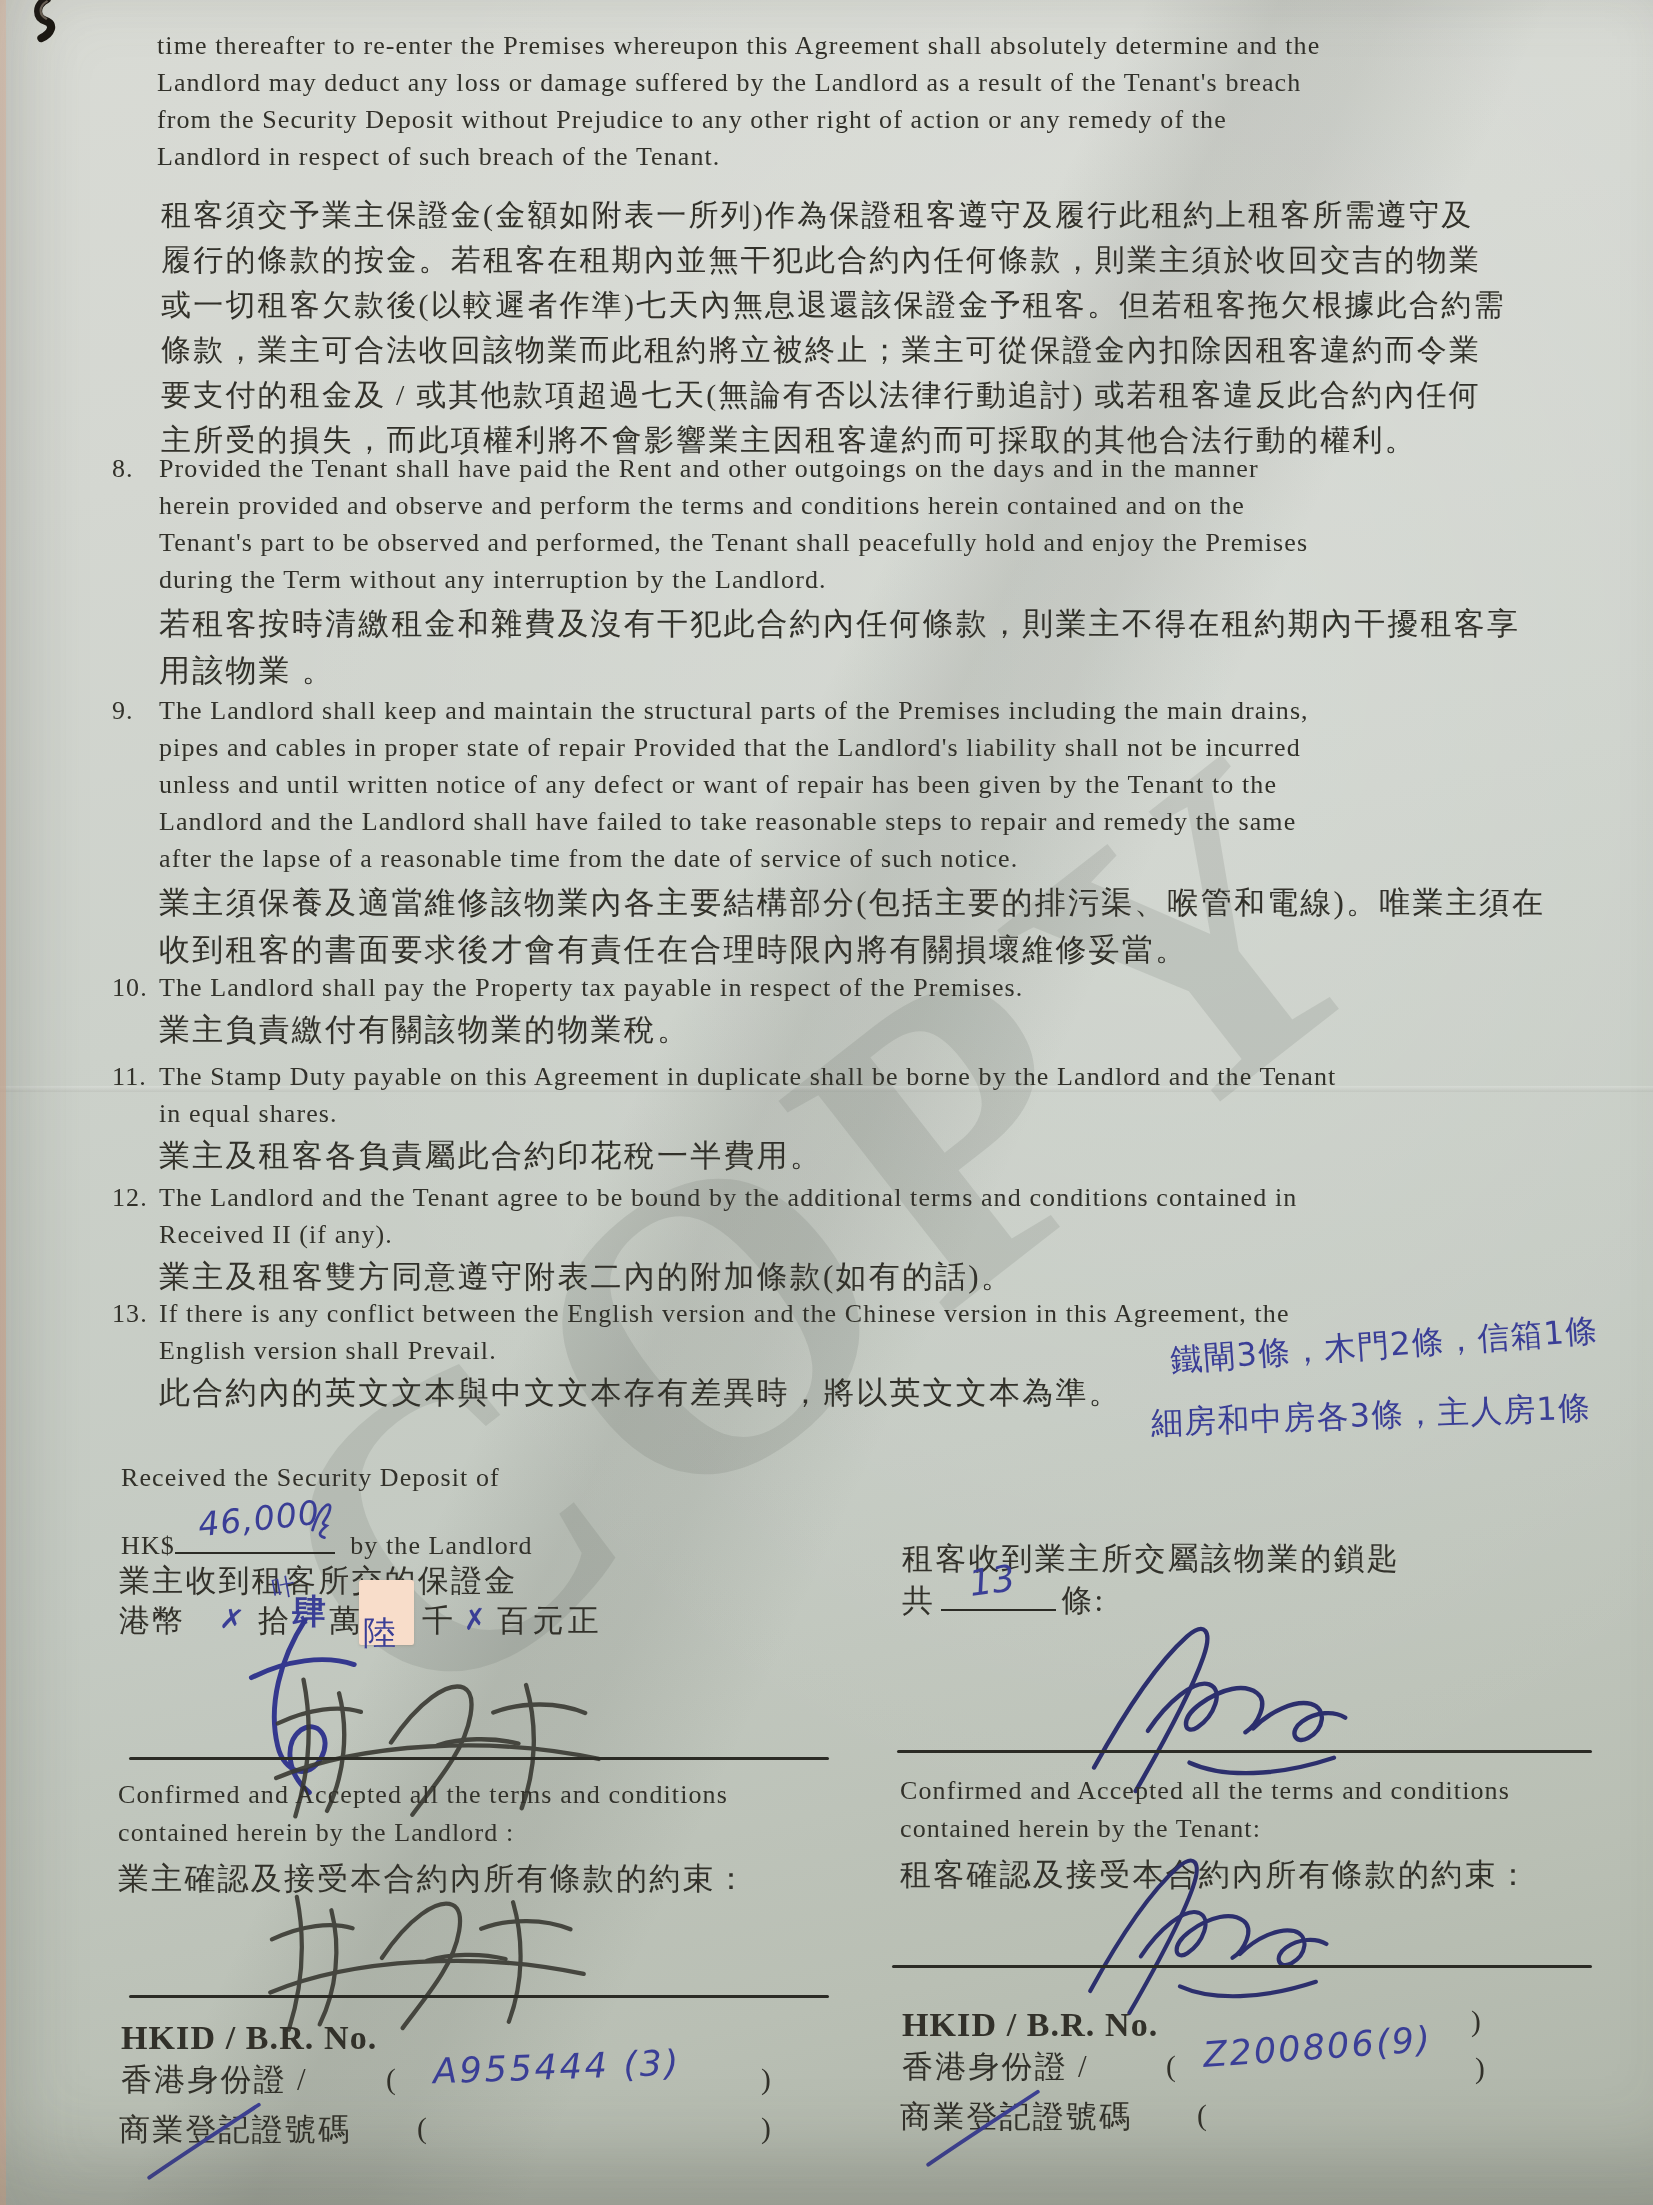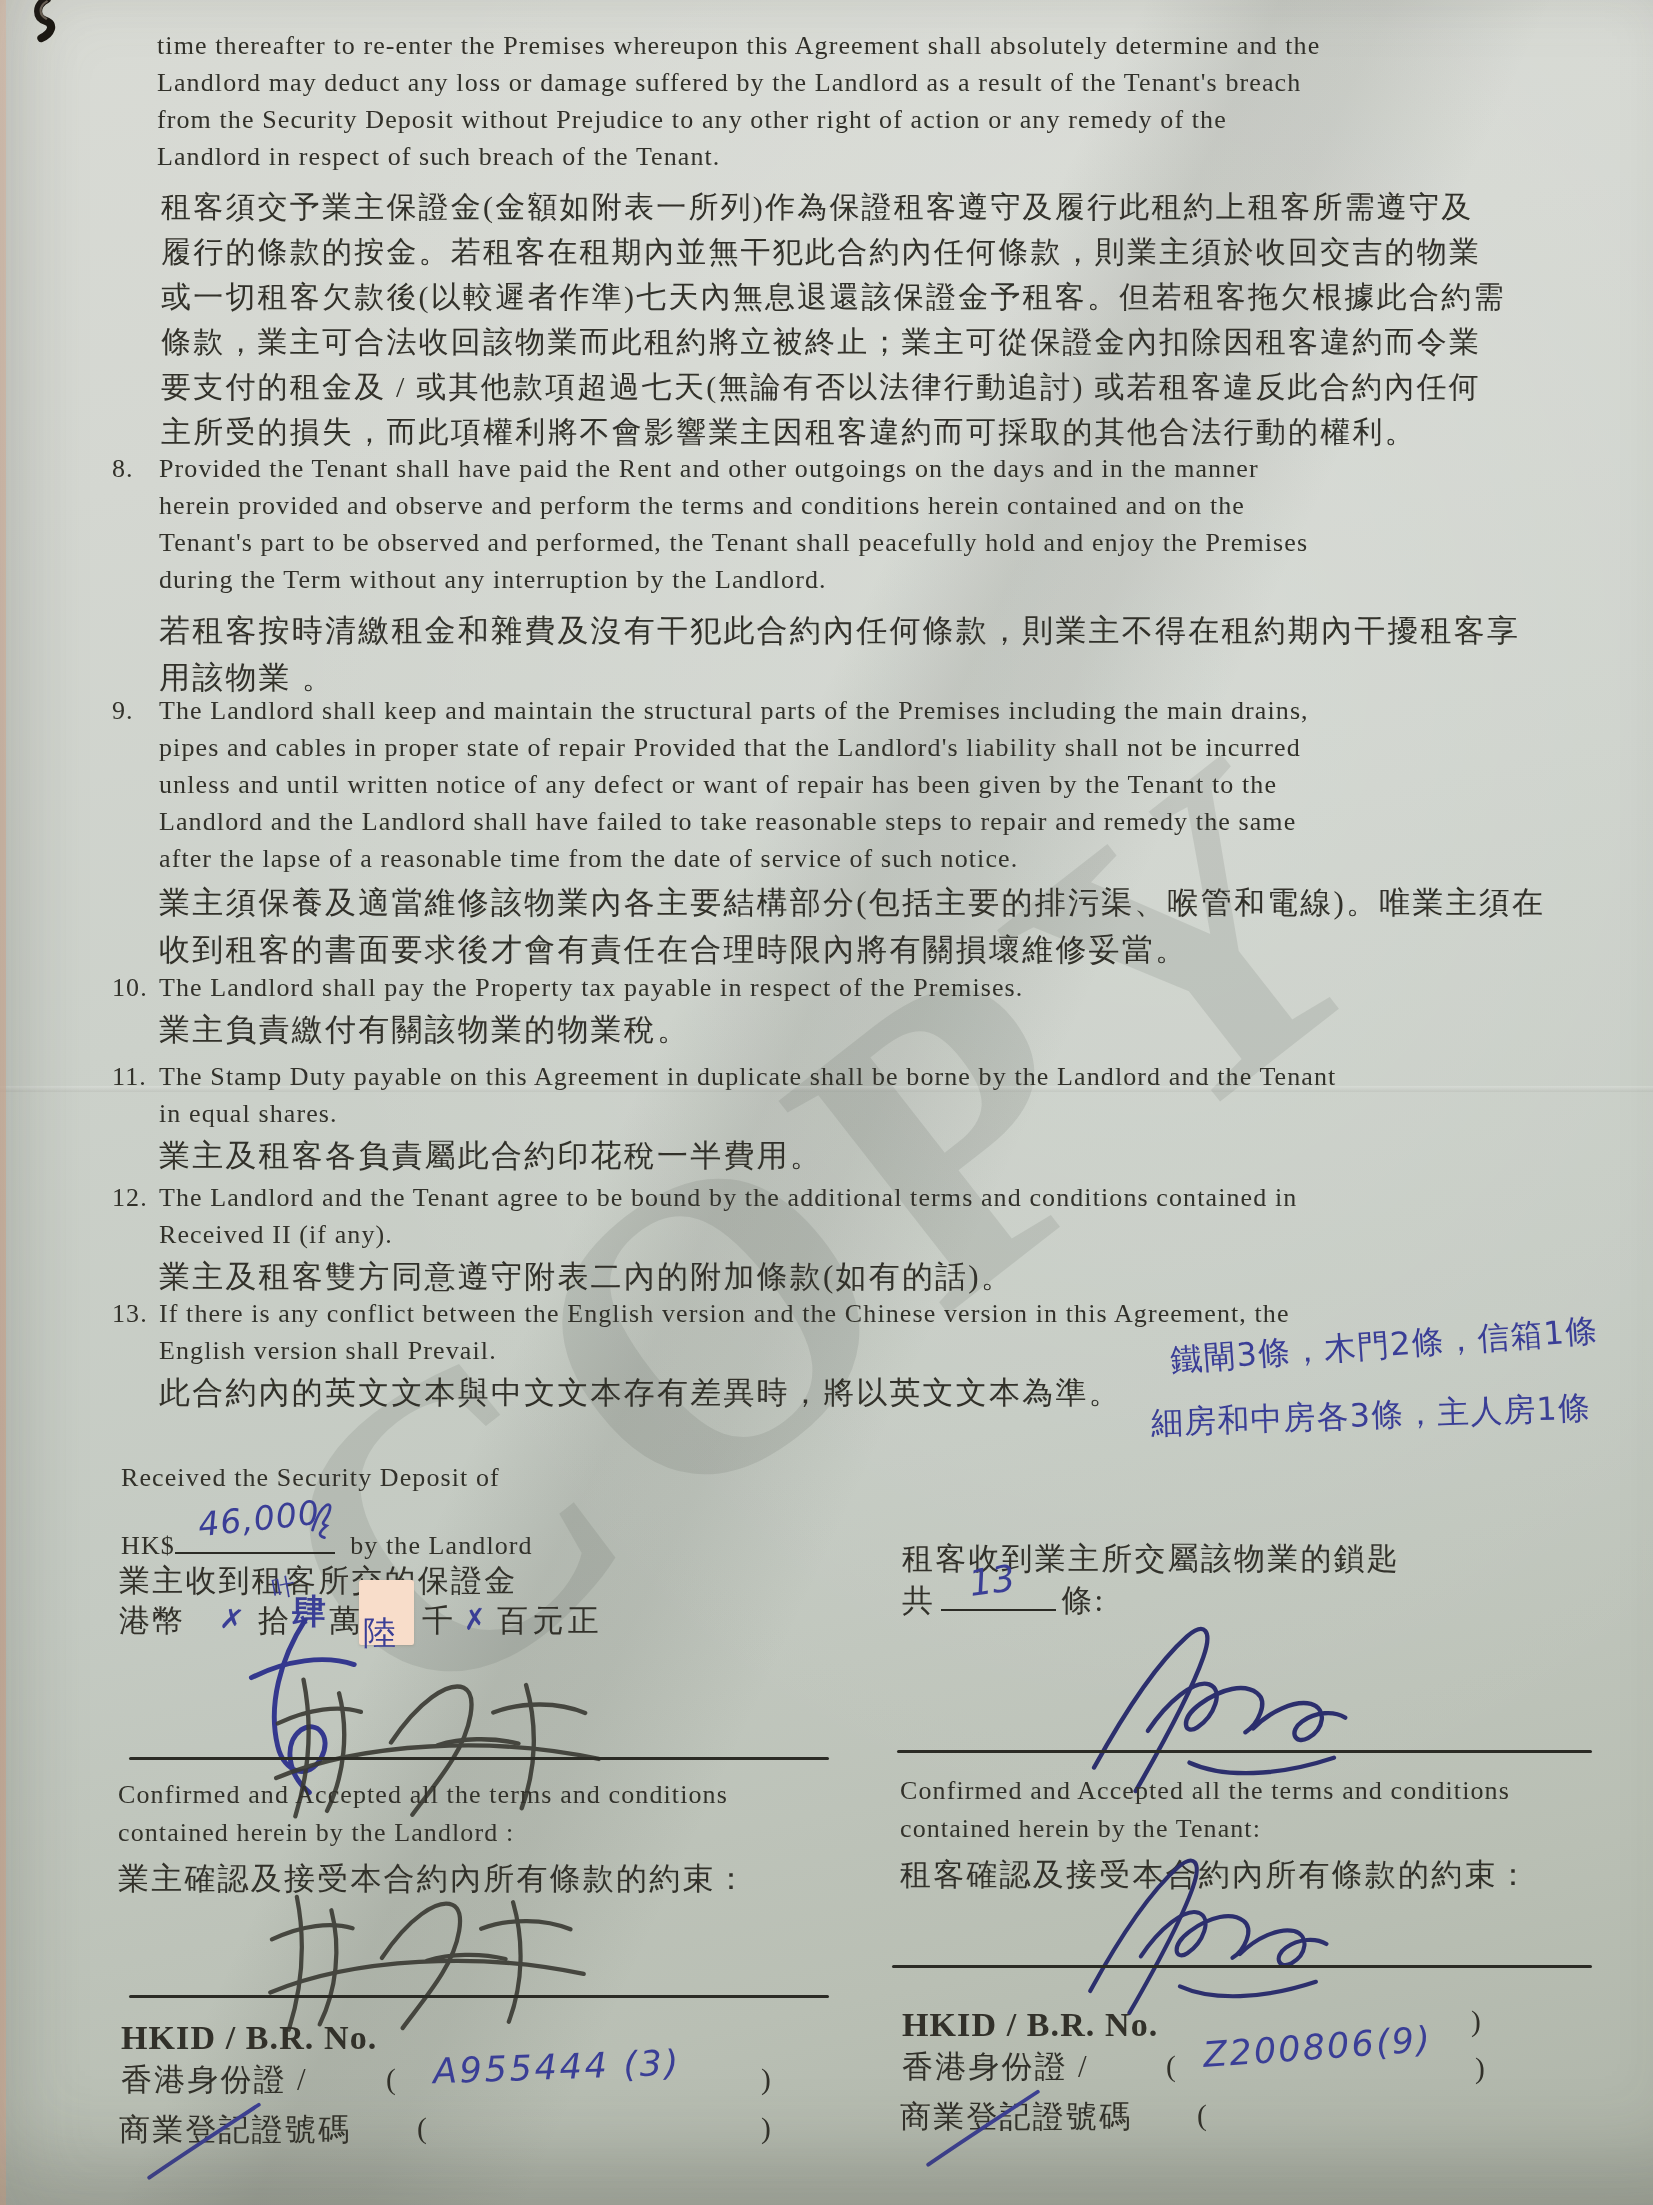--- a/index.html
+++ b/index.html
@@ -87,39 +87,39 @@
     <path d="M34 8 C18 18 20 34 33 40" fill="none" stroke="#6c6257" stroke-width="4" stroke-linecap="round"></path>
   </svg>
 
   <div class="abs en" style="left:157px;top:27px;width:1455px">
       <div>time thereafter to re-enter the Premises whereupon this Agreement shall absolutely determine and the</div>
       <div>Landlord may deduct any loss or damage suffered by the Landlord as a result of the Tenant's breach</div>
       <div>from the Security Deposit without Prejudice to any other right of action or any remedy of the</div>
       <div>Landlord in respect of such breach of the Tenant.</div>
     </div>
 
-  <div class="abs zhpara" style="left:161px;top:184px;width:1455px">
+  <div class="abs zhpara" style="left:161px;top:192px;width:1455px">
       <div>租客須交予業主保證金(金額如附表一所列)作為保證租客遵守及履行此租約上租客所需遵守及</div>
       <div>履行的條款的按金。若租客在租期內並無干犯此合約內任何條款，則業主須於收回交吉的物業</div>
       <div>或一切租客欠款後(以較遲者作準)七天內無息退還該保證金予租客。但若租客拖欠根據此合約需</div>
       <div>條款，業主可合法收回該物業而此租約將立被終止；業主可從保證金內扣除因租客違約而令業</div>
       <div>要支付的租金及 / 或其他款項超過七天(無論有否以法律行動追討) 或若租客違反此合約內任何</div>
       <div>主所受的損失，而此項權利將不會影響業主因租客違約而可採取的其他合法行動的權利。</div>
     </div>
 
   <div class="clause" style="top:450px">
     <span class="cnum en">8.</span>
     <div class="cbody">
       <div class="en">
           <div>Provided the Tenant shall have paid the Rent and other outgoings on the days and in the manner</div>
           <div>herein provided and observe and perform the terms and conditions herein contained and on the</div>
           <div>Tenant's part to be observed and performed, the Tenant shall peacefully hold and enjoy the Premises</div>
           <div>during the Term without any interruption by the Landlord.</div>
         </div>
-      <div class="zh" style="margin-top:9px">
+      <div class="zh" style="margin-top:2px">
           <div>若租客按時清繳租金和雜費及沒有干犯此合約內任何條款，則業主不得在租約期內干擾租客享</div>
           <div>用該物業 。</div>
         </div>
     </div>
   </div>
 
   <div class="clause" style="top:692px">
     <span class="cnum en">9.</span>
     <div class="cbody">
       <div class="en">

